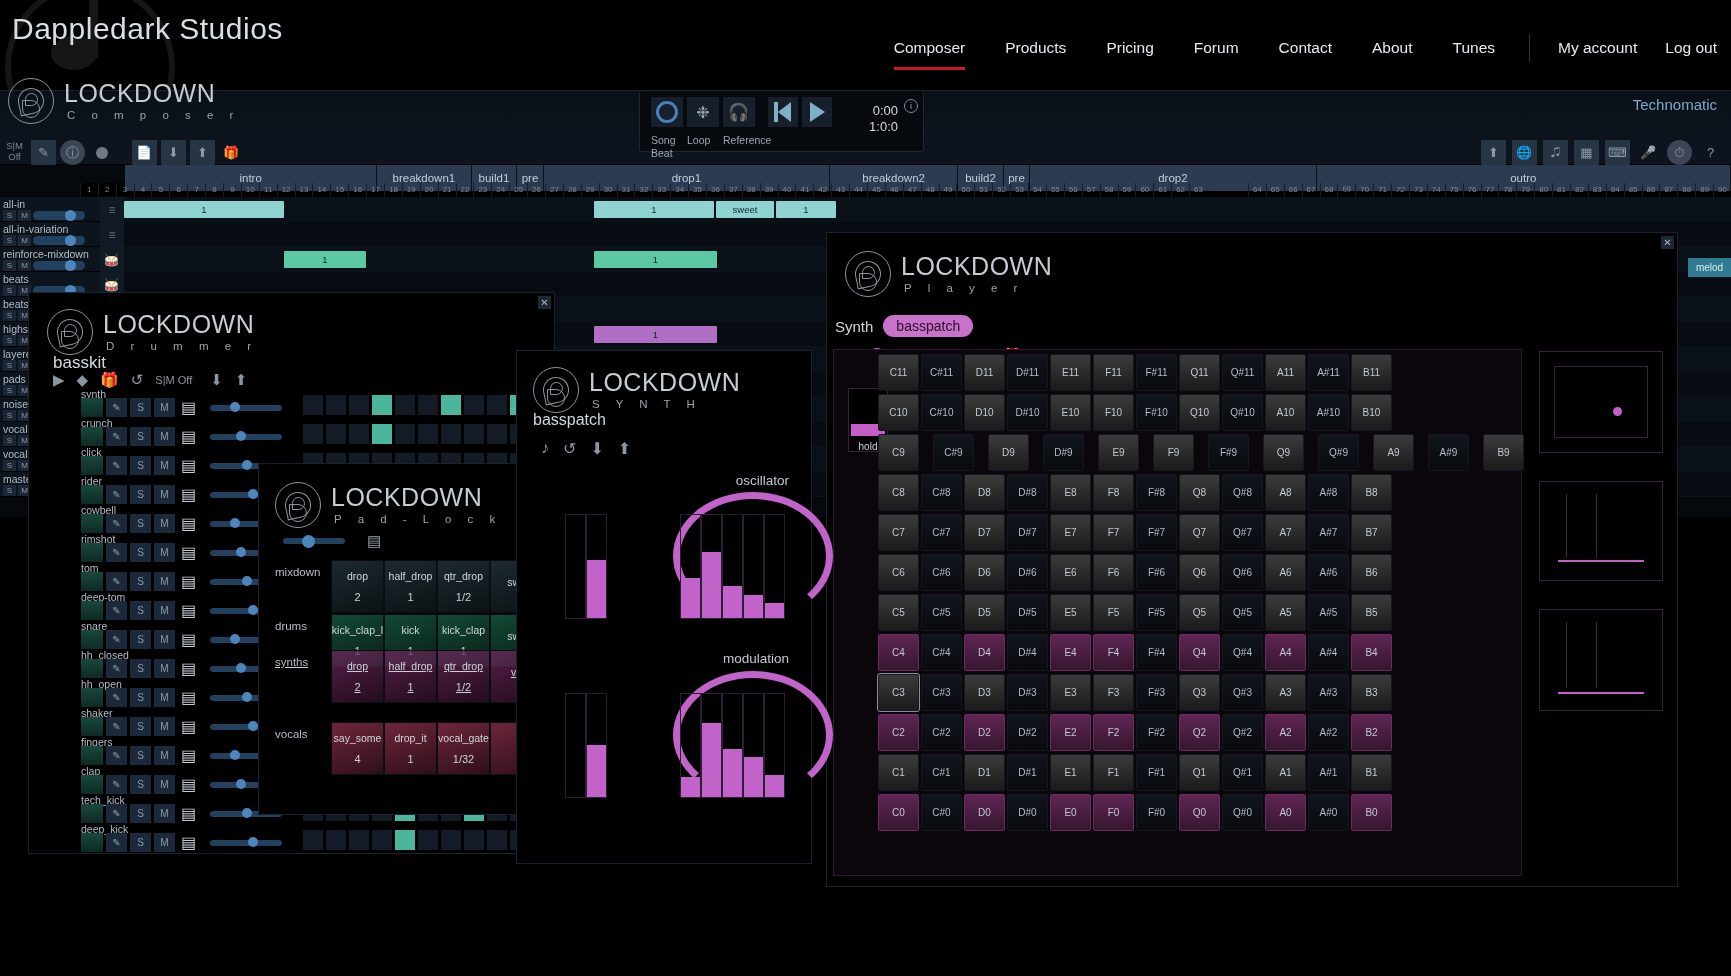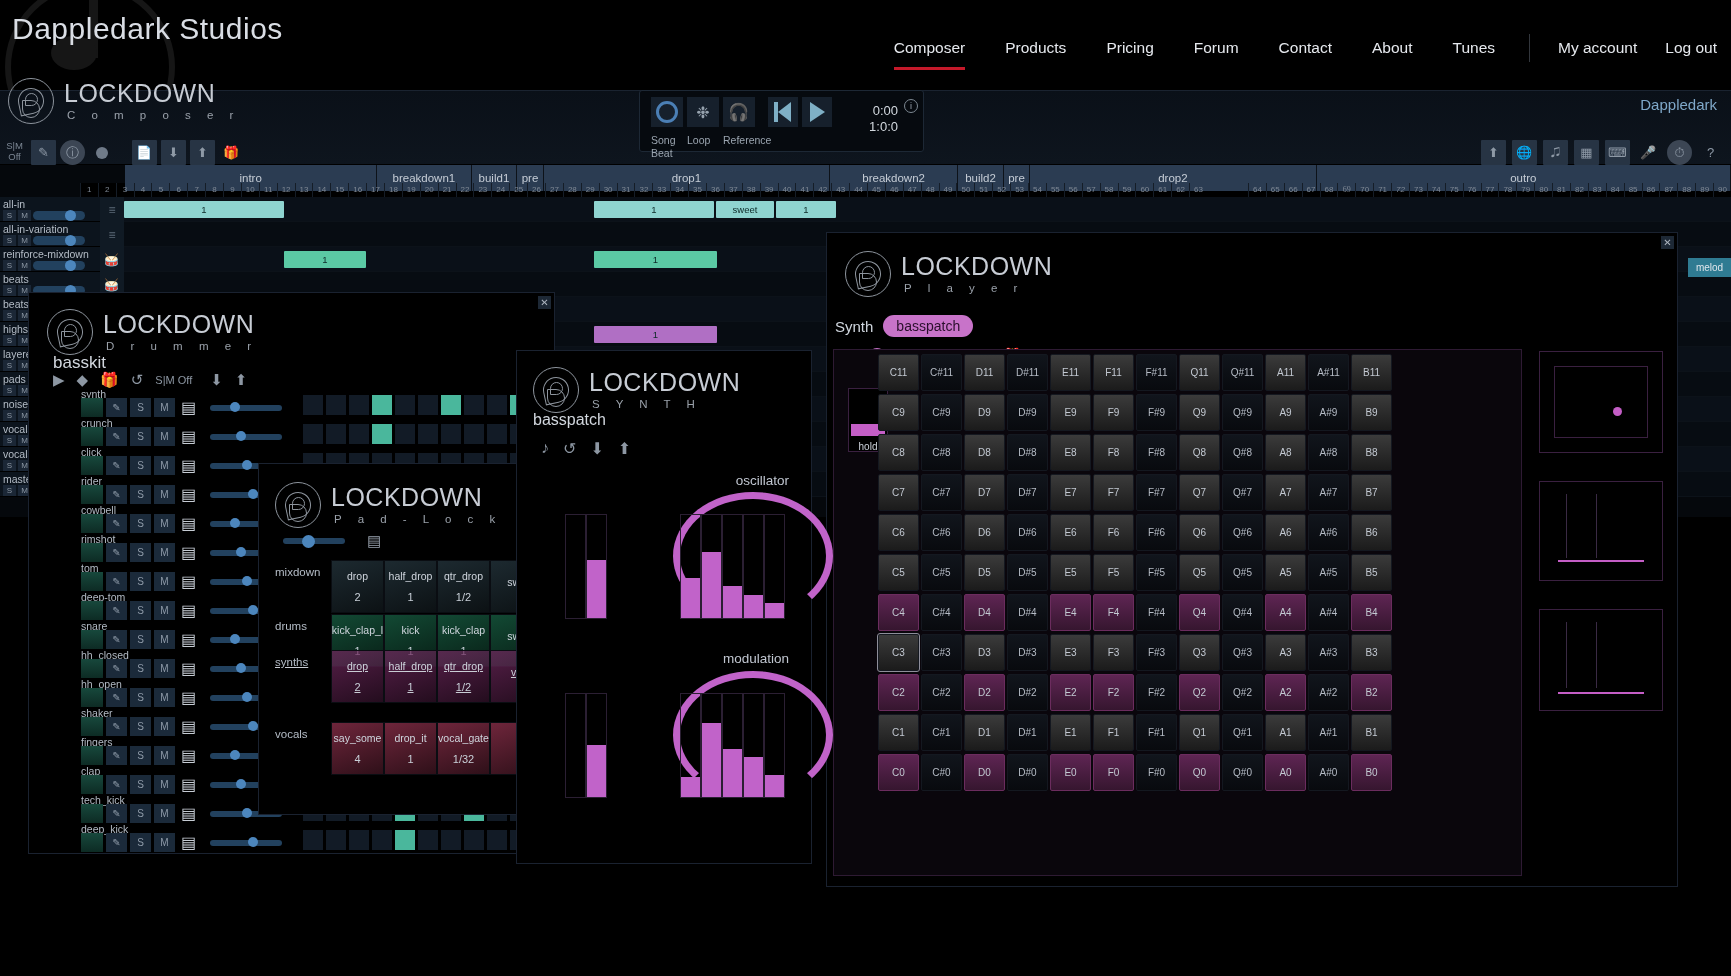--- a/index.html
+++ b/index.html
@@ -178,21 +178,21 @@
     <div class="lock-mark">
         <i></i>
         <i></i>
         <i></i>
       </div>
     <div class="lock-word">
       <div class="w1">LOCKDOWN</div>
       <div class="w2">C o m p o s e r</div>
     </div>
   </div>
-  <div class="technomatic">Dappledark</div>
+  <div class="technomatic">Technomatic</div>
 
   <div class="toolbar">
     <div class="tb-left">
       <div class="sm-off">
         <div>S|M</div>
         <div>Off</div>
       </div>
       <div class="ticon">✎</div>
       <div class="ticon" style="background:#3c4654;border-radius:50%">ⓘ</div>
       <div class="ticon flat">
@@ -565,20 +565,34 @@
             <div class="note wh">E11</div>
             <div class="note wh">F11</div>
             <div class="note bk">F#11</div>
             <div class="note wh">Q11</div>
             <div class="note bk">Q#11</div>
             <div class="note wh">A11</div>
             <div class="note bk">A#11</div>
             <div class="note wh">B11</div>
           </div>
           <div style="display: flex; gap: 2px; margin-bottom: 3px;">
+            <div class="note wh">C10</div>
+            <div class="note bk">C#10</div>
+            <div class="note wh">D10</div>
+            <div class="note bk">D#10</div>
+            <div class="note wh">E10</div>
+            <div class="note wh">F10</div>
+            <div class="note bk">F#10</div>
+            <div class="note wh">Q10</div>
+            <div class="note bk">Q#10</div>
+            <div class="note wh">A10</div>
+            <div class="note bk">A#10</div>
+            <div class="note wh">B10</div>
+          </div>
+          <div style="display: flex; gap: 14px; margin-bottom: 3px;">
             <div class="note wh">C9</div>
             <div class="note bk">C#9</div>
             <div class="note wh">D9</div>
             <div class="note bk">D#9</div>
             <div class="note wh">E9</div>
             <div class="note wh">F9</div>
             <div class="note bk">F#9</div>
             <div class="note wh">Q9</div>
             <div class="note bk">Q#9</div>
             <div class="note wh">A9</div>

